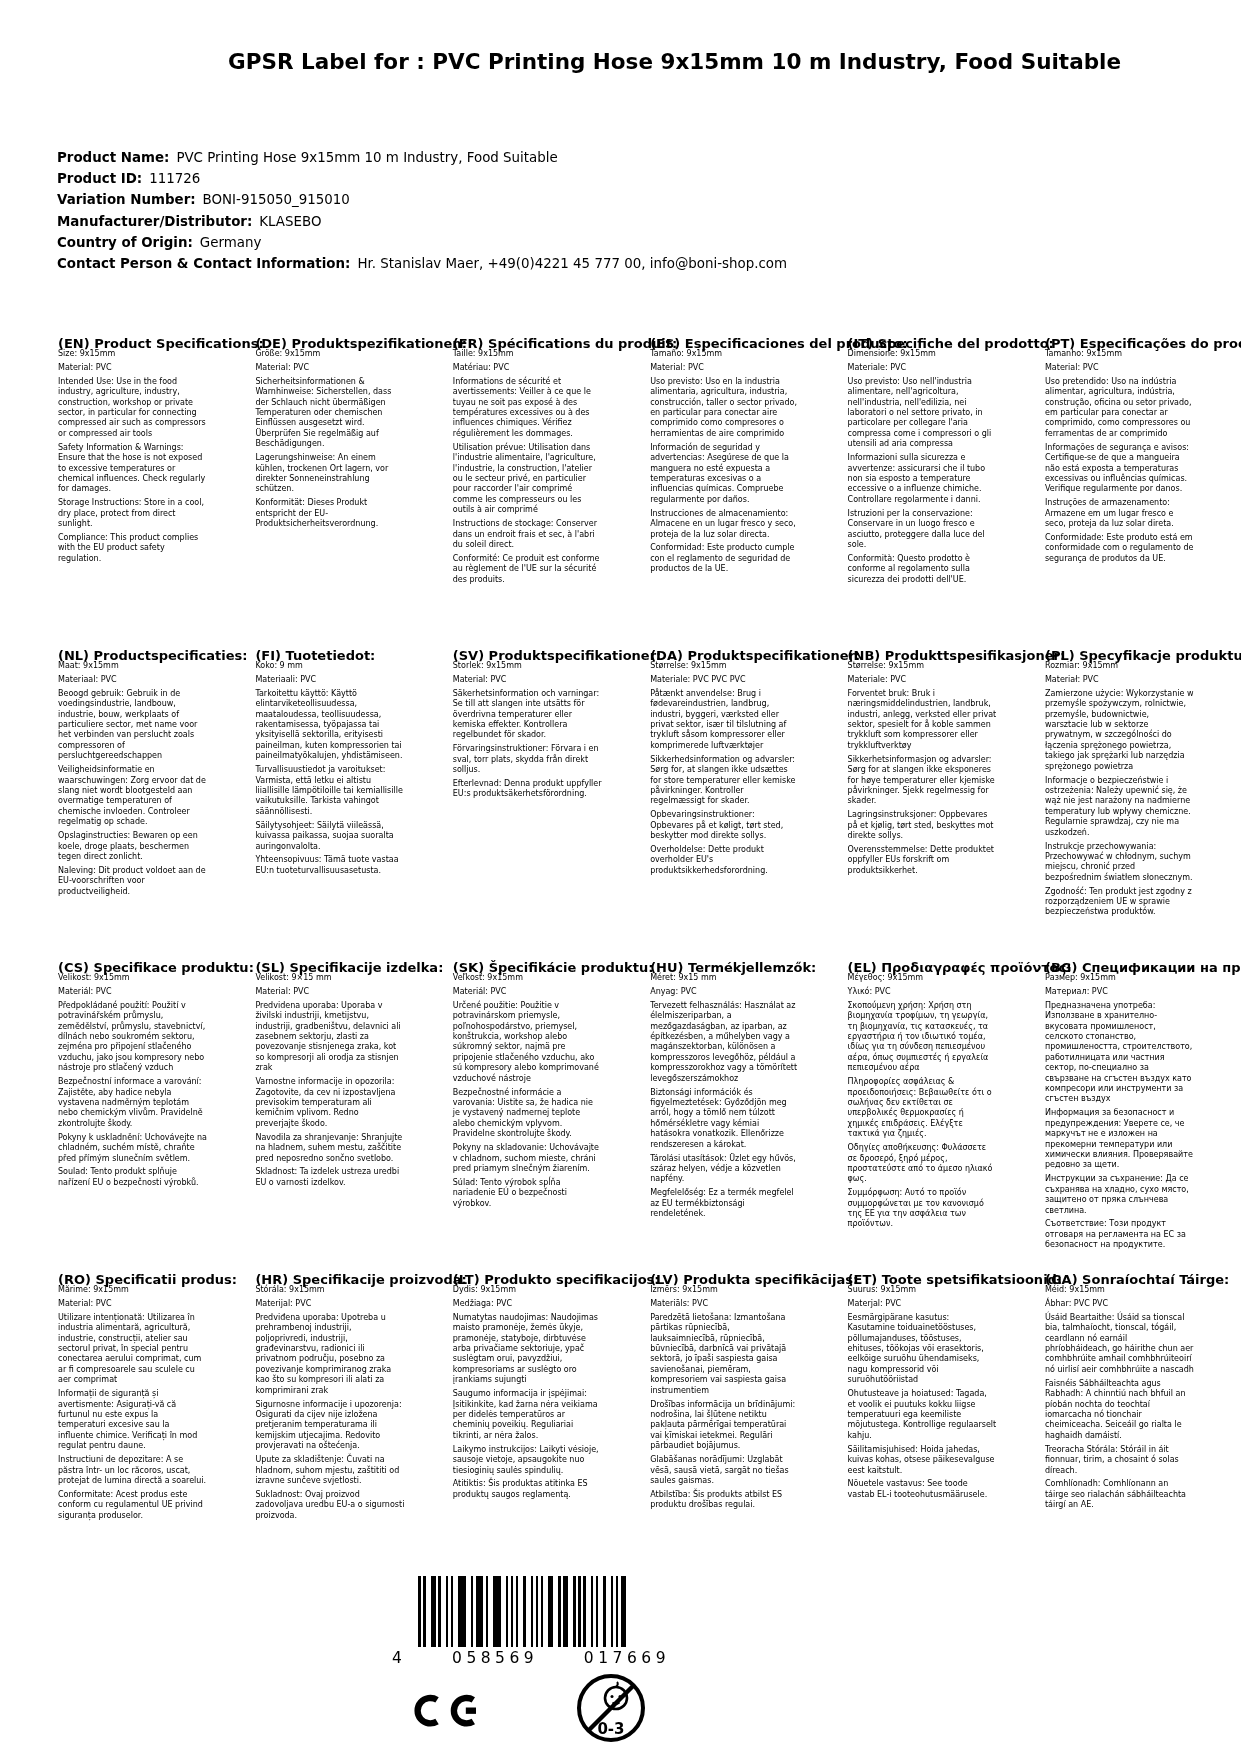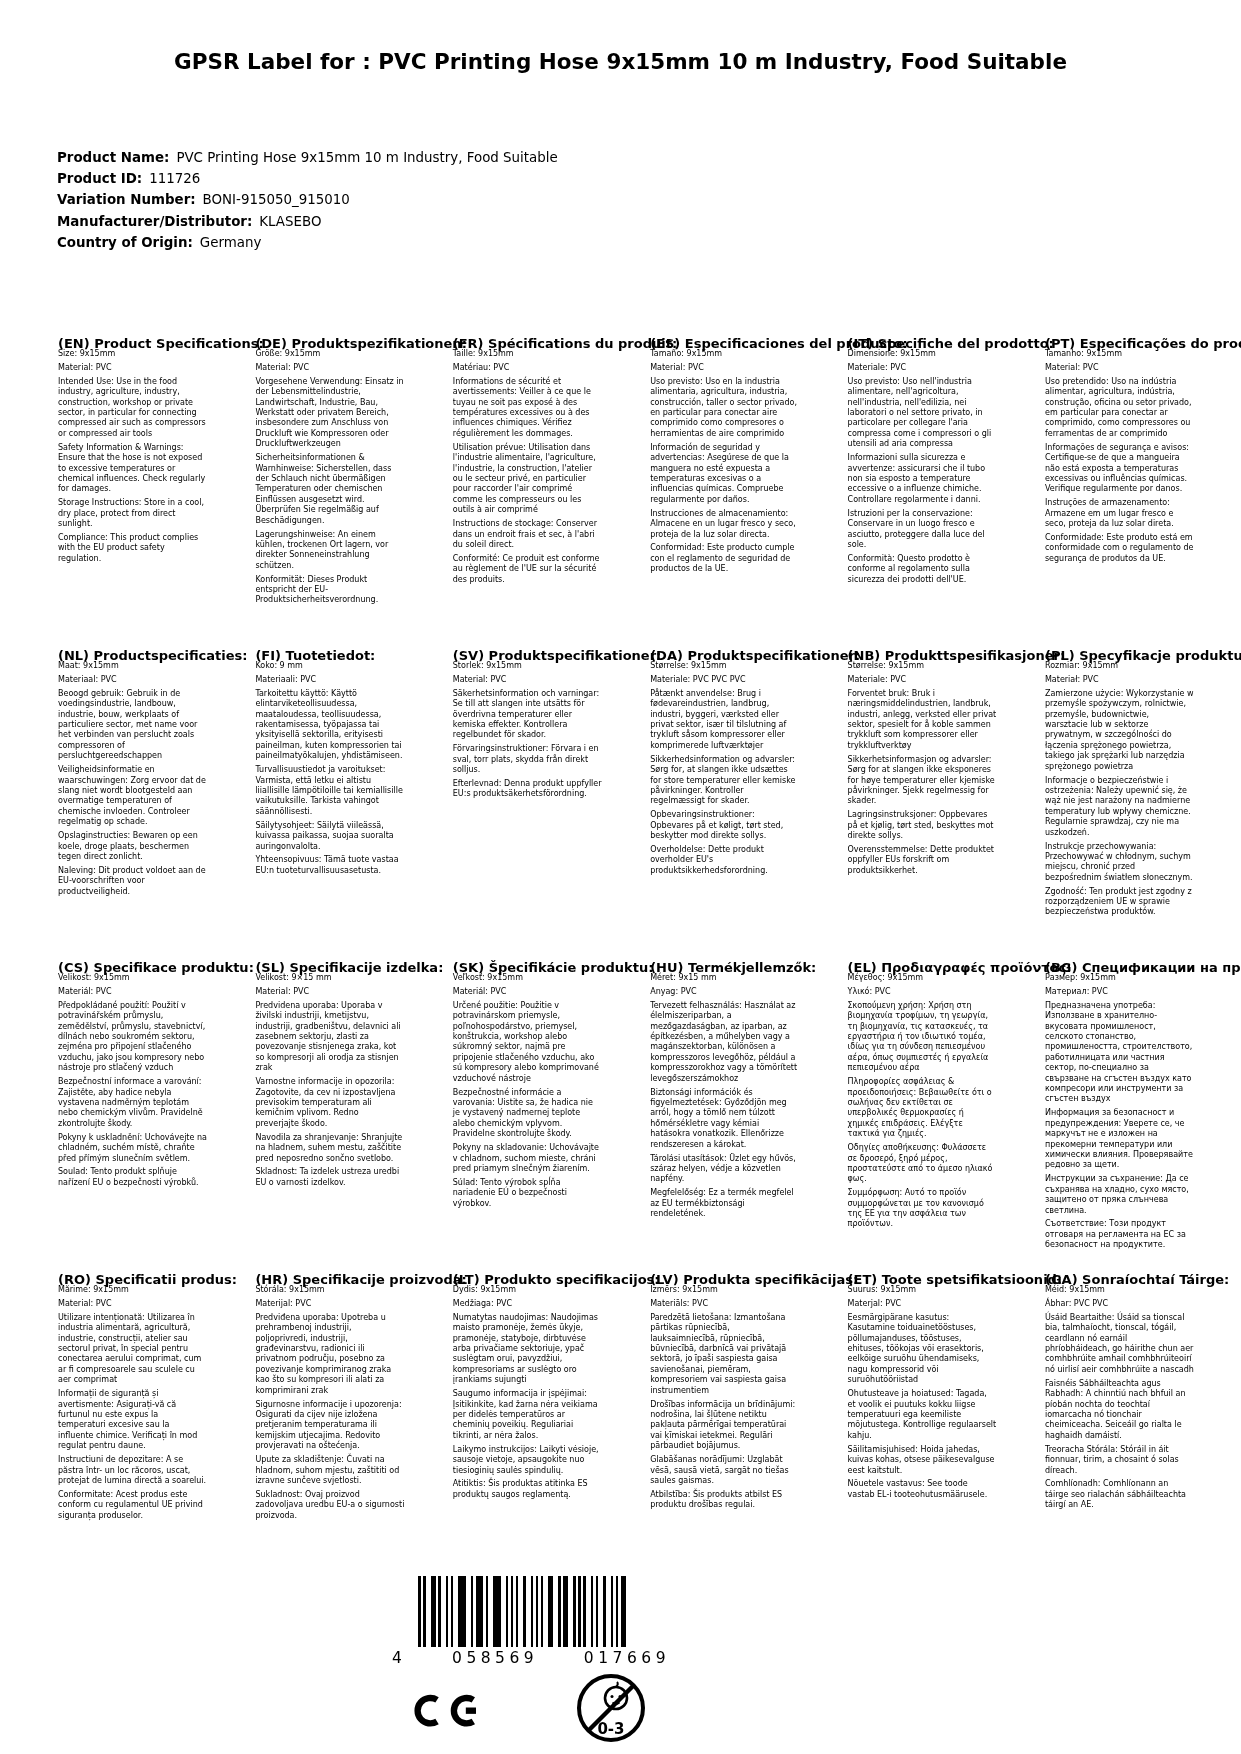--- a/index.html
+++ b/index.html
@@ -1,21 +1,21 @@
 <!DOCTYPE html>
 <html><head>
 <meta charset="utf-8">
 <style>
   html,body{margin:0;padding:0}
   body{
     width:1241px;height:1754px;background:#fff;color:#000;
     font-family:"DejaVu Sans",sans-serif;position:relative;overflow:hidden;
   }
   .title{
-    position:absolute;top:48px;left:120px;width:1001px;text-align:center;
+    position:absolute;top:48px;left:120px;width:1001px;text-align:right;
     font-size:21.5px;font-weight:bold;line-height:28px;
   }
   .info{position:absolute;left:57px;top:147px;font-size:13.4px;line-height:21.2px}
   .info-line .lbl{font-weight:bold}
   .info-line .val{margin-left:7px}
   .specs{
     position:absolute;left:58px;top:338px;
     display:grid;grid-template-columns:repeat(6,197.4px);grid-auto-rows:312px;
   }
   .spec-block{overflow:visible}
@@ -36,37 +36,37 @@
 <body>
 
 <div class="title">GPSR Label for : PVC Printing Hose 9x15mm 10 m Industry, Food Suitable</div>
 
 <div class="info">
     <div class="info-line"><span class="lbl">Product Name:</span><span class="val">PVC Printing Hose 9x15mm 10 m Industry, Food Suitable</span></div>
     <div class="info-line"><span class="lbl">Product ID:</span><span class="val">111726</span></div>
     <div class="info-line"><span class="lbl">Variation Number:</span><span class="val">BONI-915050_915010</span></div>
     <div class="info-line"><span class="lbl">Manufacturer/Distributor:</span><span class="val">KLASEBO</span></div>
     <div class="info-line"><span class="lbl">Country of Origin:</span><span class="val">Germany</span></div>
+    <div class="info-line"><span class="lbl">Contact Person &amp; Contact Information:</span><span class="val">Hr. Stanislav Maer, +49(0)4221 45 777 00, info@boni-shop.com</span></div>
   </div>
 
 <div class="specs">
     <div class="spec-block">
       <div class="spec-heading">(EN) Product Specifications:</div>
       <div class="spec-para">Size: 9x15mm</div>
       <div class="spec-para">Material: PVC</div>
       <div class="spec-para">Intended Use: Use in the food industry, agriculture, industry, construction, workshop or private sector, in particular for connecting compressed air such as compressors or compressed air tools</div>
       <div class="spec-para">Safety Information &amp; Warnings: Ensure that the hose is not exposed to excessive temperatures or chemical influences. Check regularly for damages.</div>
       <div class="spec-para">Storage Instructions: Store in a cool, dry place, protect from direct sunlight.</div>
       <div class="spec-para">Compliance: This product complies with the EU product safety regulation.</div>
     </div>
     <div class="spec-block">
       <div class="spec-heading">(DE) Produktspezifikationen:</div>
       <div class="spec-para">Größe: 9x15mm</div>
       <div class="spec-para">Material: PVC</div>
-      <div class="spec-para">Vorgesehene Verwendung: Einsatz in der Lebensmittelindustrie, Landwirtschaft, Industrie, Bau, Werkstatt oder privatem Bereich, insbesondere zum Anschluss von Druckluft wie Kompressoren oder Druckluftwerkzeugen</div>
       <div class="spec-para">Sicherheitsinformationen &amp; Warnhinweise: Sicherstellen, dass der Schlauch nicht übermäßigen Temperaturen oder chemischen Einflüssen ausgesetzt wird. Überprüfen Sie regelmäßig auf Beschädigungen.</div>
       <div class="spec-para">Lagerungshinweise: An einem kühlen, trockenen Ort lagern, vor direkter Sonneneinstrahlung schützen.</div>
       <div class="spec-para">Konformität: Dieses Produkt entspricht der EU-Produktsicherheitsverordnung.</div>
     </div>
     <div class="spec-block">
       <div class="spec-heading">(FR) Spécifications du produit:</div>
       <div class="spec-para">Taille: 9x15mm</div>
       <div class="spec-para">Matériau: PVC</div>
       <div class="spec-para">Informations de sécurité et avertissements: Veiller à ce que le tuyau ne soit pas exposé à des températures excessives ou à des influences chimiques. Vérifiez régulièrement les dommages.</div>
       <div class="spec-para">Utilisation prévue: Utilisation dans l'industrie alimentaire, l'agriculture, l'industrie, la construction, l'atelier ou le secteur privé, en particulier pour raccorder l'air comprimé comme les compresseurs ou les outils à air comprimé</div>

